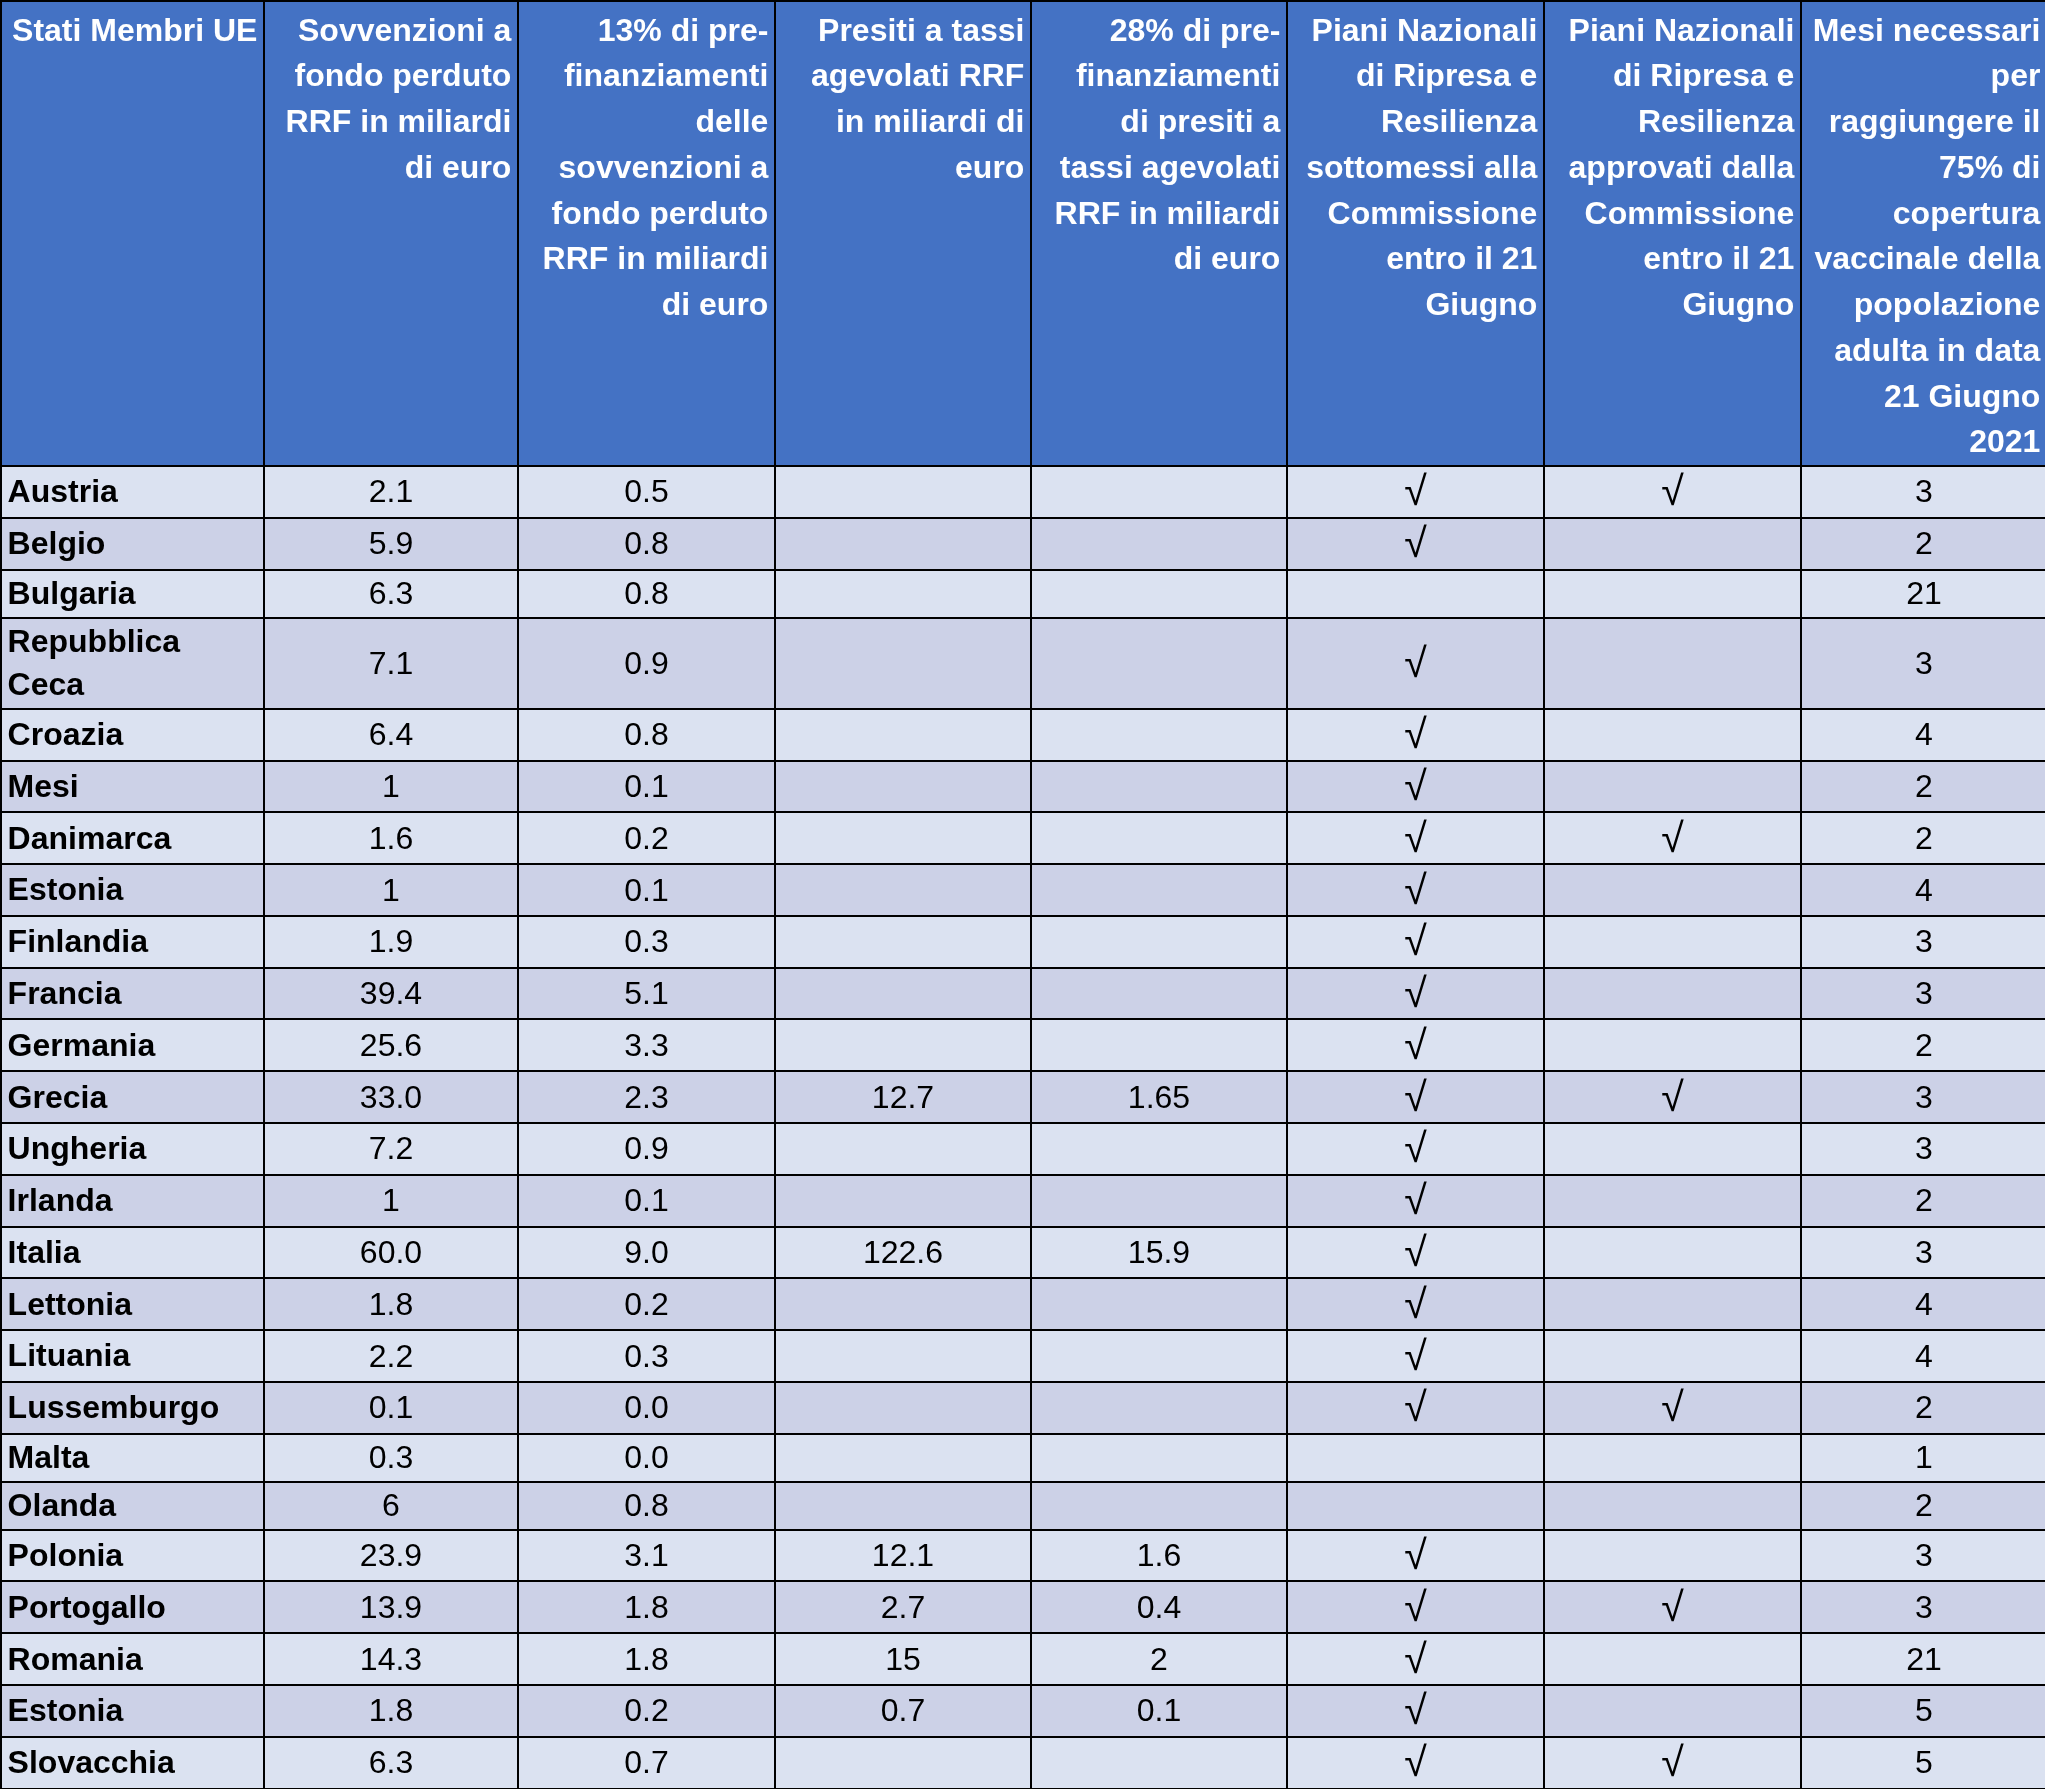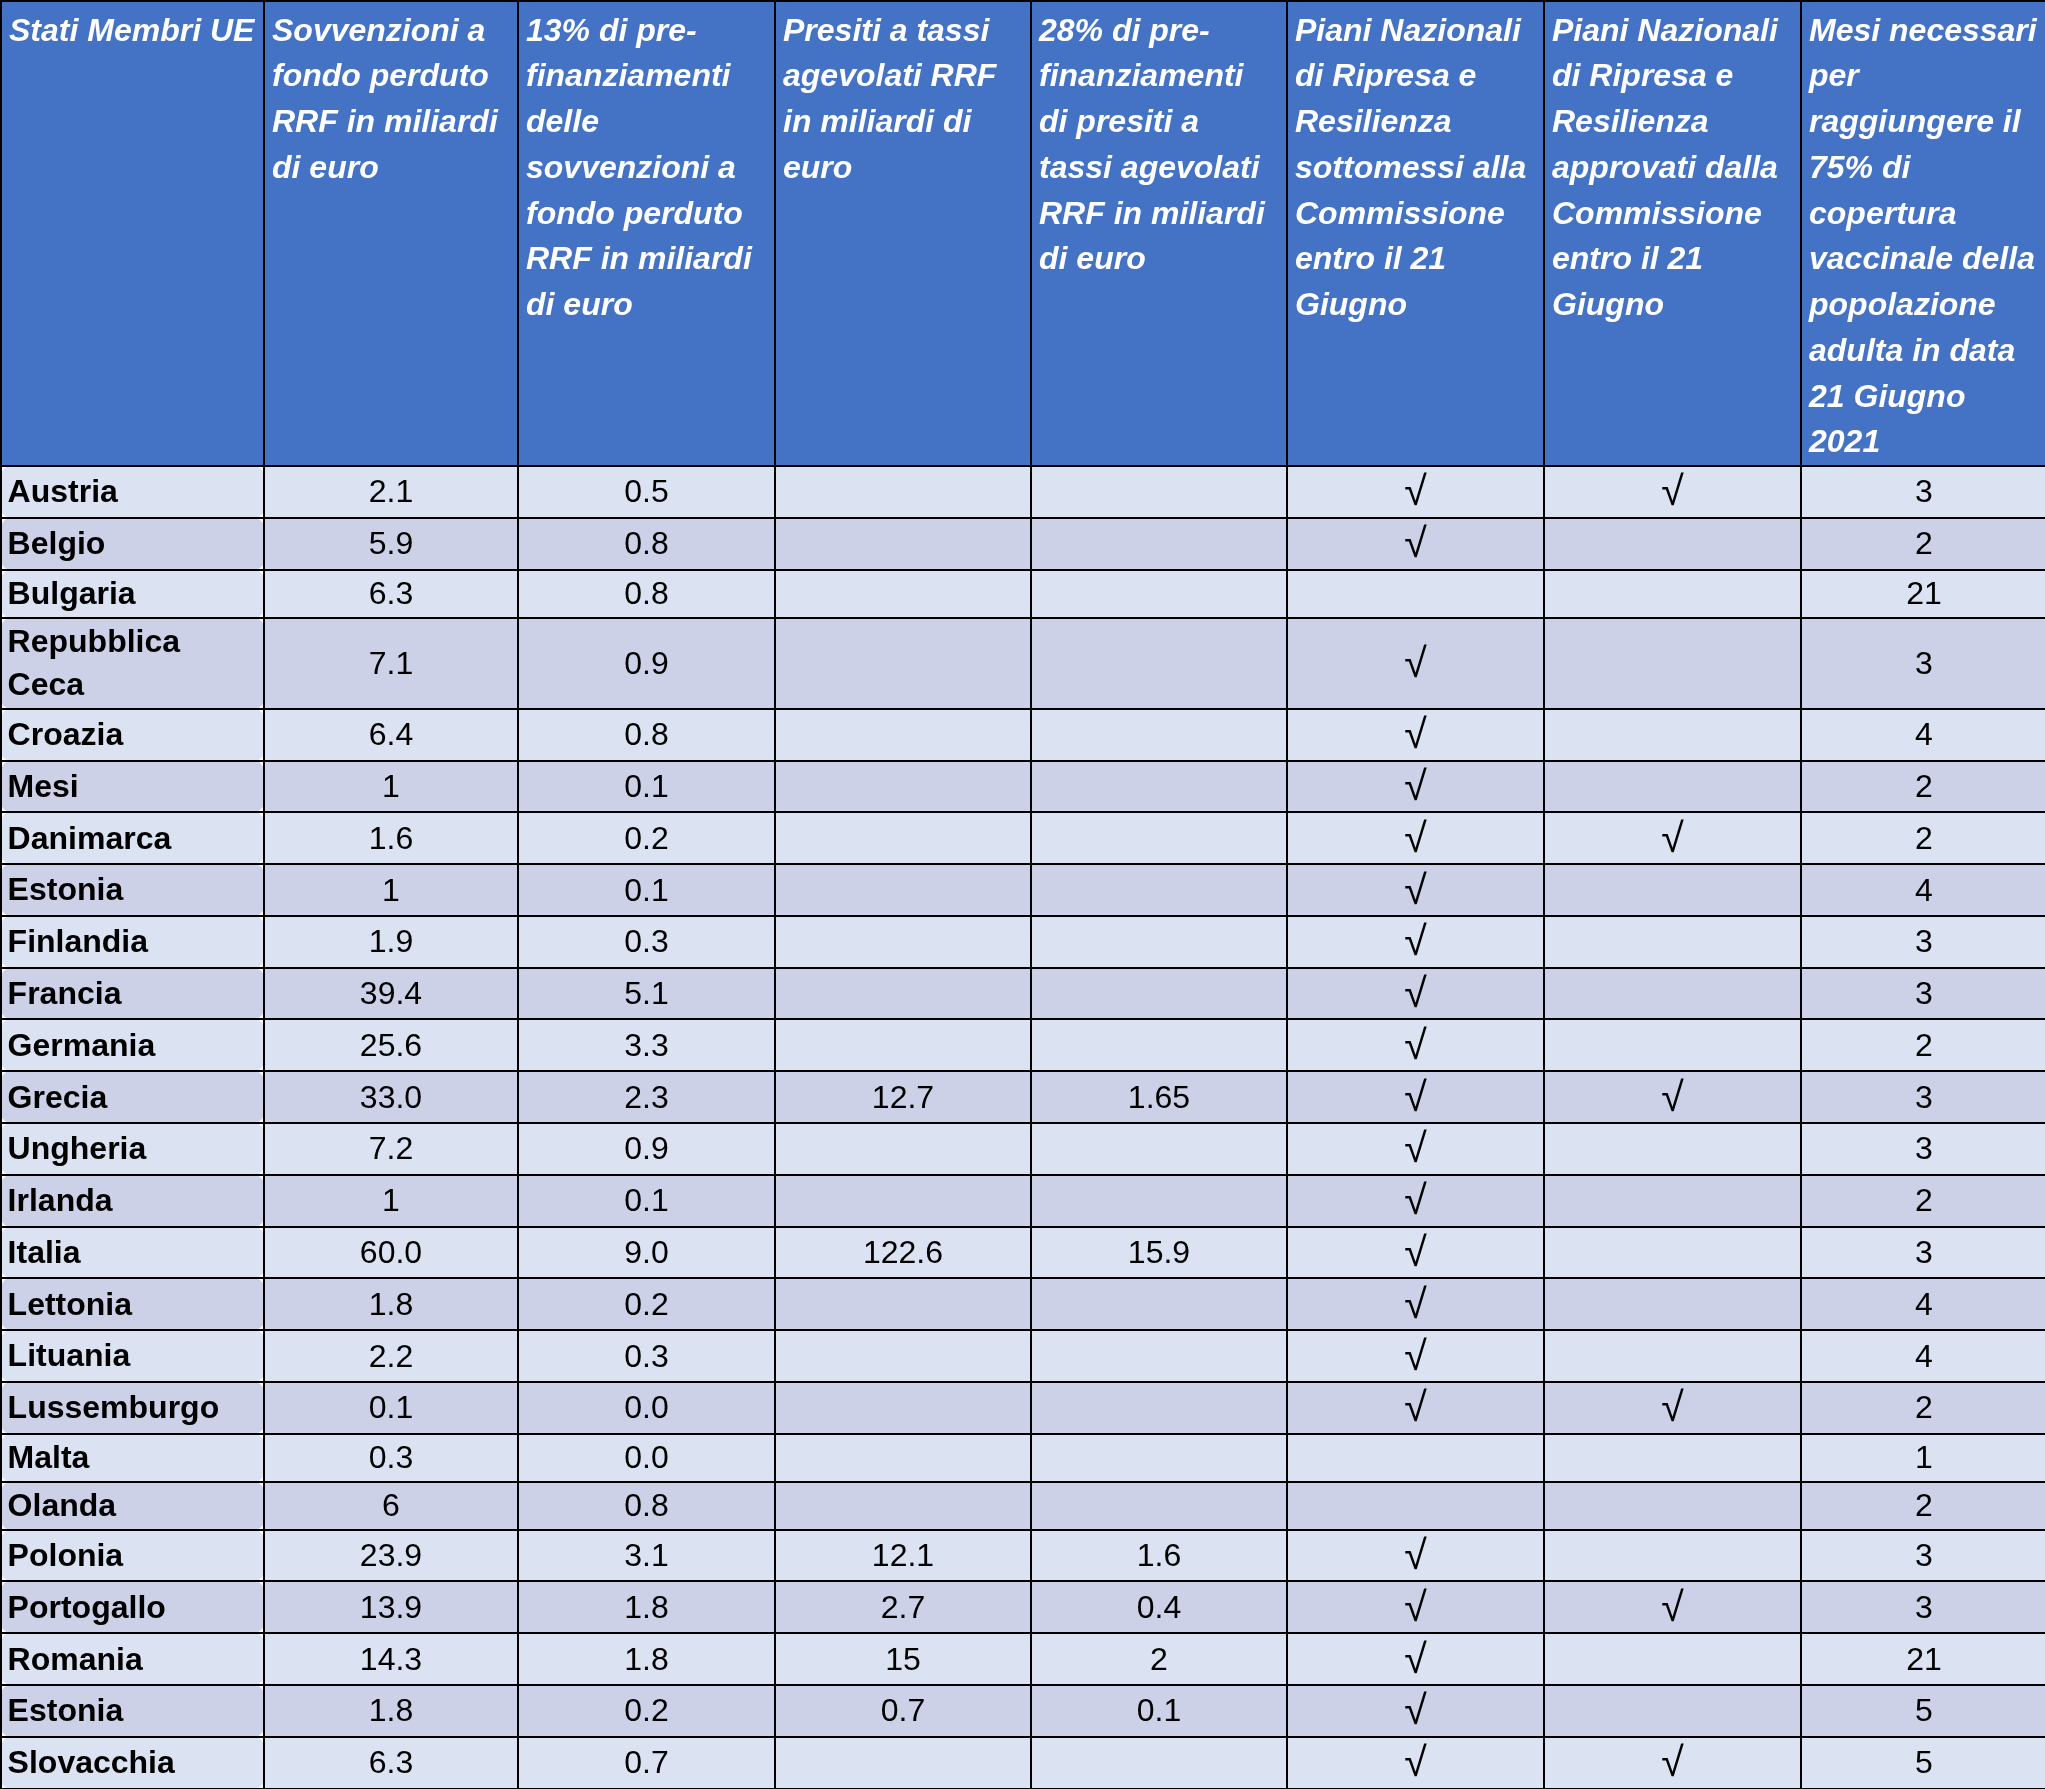--- a/index.html
+++ b/index.html
@@ -24,39 +24,37 @@
   th,td{
     border:2.8px solid var(--border);
     overflow:hidden;
   }
   thead tr{height:453px;}
   thead th{
     background:var(--header-bg);
     color:var(--header-text);
     font-size:32px;
     font-weight:bold;
-    text-align:left;
+    text-align:right;
     vertical-align:top;
     line-height:1.43;
     padding:5.6px 5.6px 0 7px;
     word-wrap:break-word;
-    font-style:italic;
   }
   tbody tr{height:47px;}
   tbody td{
     font-size:32px;
     vertical-align:middle;
     padding:1.4px 4.2px;
   }
   td.country{
     font-weight:bold;
     text-align:left;
     padding-left:5.6px;
     line-height:1.35;
-    border-radius:10px;
   }
   td.num{text-align:center;}
   td.check{
     text-align:center;
     font-size:41px;
     font-weight:normal;
   }
   tr.light td{background:var(--row-light);}
   tr.dark td{background:var(--row-dark);}
 </style>

